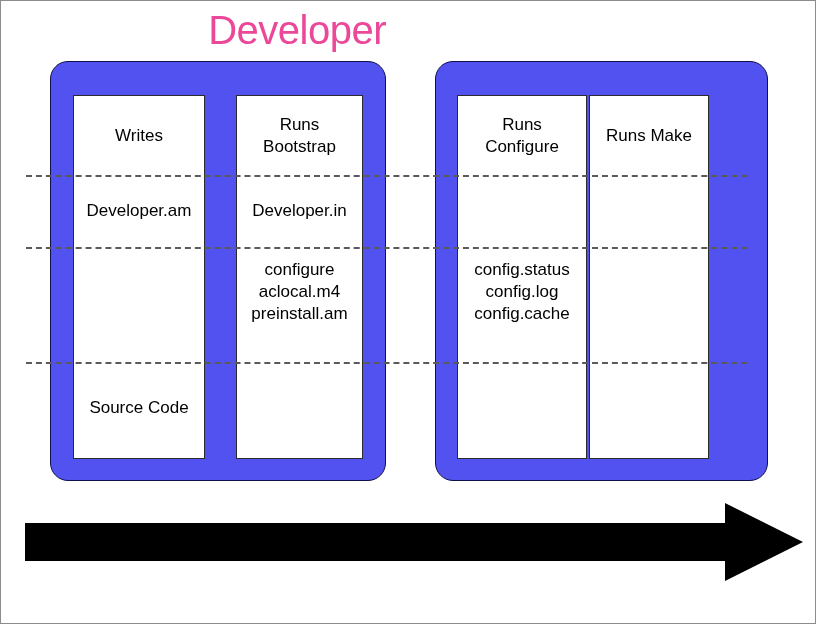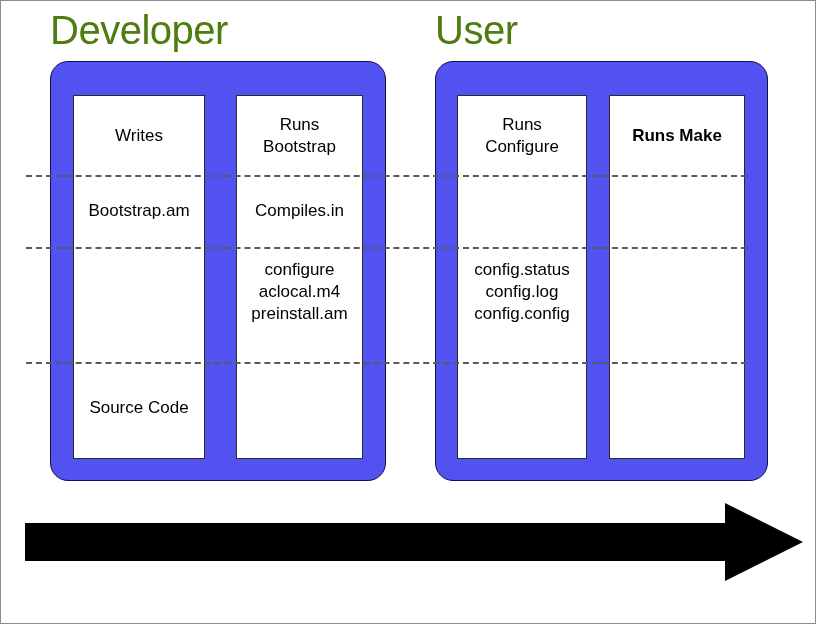--- a/index.html
+++ b/index.html
@@ -20,22 +20,22 @@
     border: 1px solid #8c8c8c;
     overflow: hidden;
   }
 
   
   .phase-title {
     position: absolute;
     top: 6px;
     font-size: 40px;
     line-height: 46px;
-    color: #4d7c0f;
-    text-align: left;
+    color: #ec4899;
+    text-align: right;
     letter-spacing: -0.5px;
     white-space: nowrap;
   }
   #title-developer { left: 49px;  width: 336px; }
   #title-user      { left: 434px; width: 333px; }
 
   
   .panel {
     position: absolute;
     top: 60px;
@@ -54,21 +54,21 @@
     top: 94px;
     height: 364px;
     background: #ffffff;
     border: 1.5px solid #2b2b2b;
     box-sizing: border-box;
     z-index: 2;
   }
   #col-writes          { left: 72px;  width: 132px; }
   #col-bootstrap       { left: 235px; width: 127px; }
   #col-configure       { left: 456px; width: 130px; }
-  #col-make            { left: 608px; width: 136px; font-weight: bold; }
+  #col-make            { left: 588px; width: 120px; }
 
   
   .cell {
     position: absolute;
     left: 0;
     right: 0;
     display: flex;
     align-items: center;
     justify-content: center;
     text-align: center;
@@ -110,48 +110,47 @@
     height: 82px;
   }
 </style>
 </head>
 <body>
 
 <div id="canvas">
 
   <div class="phase-title" id="title-developer">Developer</div>
 
-  <div class="phase-title" id="title-user">User</div>
 
   <div class="panel" id="panel-developer"></div>
 
   <div class="panel" id="panel-user"></div>
 
   <div class="column" id="col-writes">
     <div class="cell r0">Writes</div>
-    <div class="cell r1">Bootstrap.am</div>
+    <div class="cell r1">Developer.am</div>
     <div class="cell r3 mid">Source Code</div>
   </div>
 
   <div class="column" id="col-bootstrap">
     <div class="cell r0">Runs
 Bootstrap</div>
-    <div class="cell r1">Compiles.in</div>
+    <div class="cell r1">Developer.in</div>
     <div class="cell r2 upper">configure
 aclocal.m4
 preinstall.am</div>
     <div class="cell r3"></div>
   </div>
 
   <div class="column" id="col-configure">
     <div class="cell r0">Runs
 Configure</div>
     <div class="cell r2 upper">config.status
 config.log
-config.config</div>
+config.cache</div>
     <div class="cell r3"></div>
   </div>
 
   <div class="column" id="col-make">
     <div class="cell r0">Runs Make</div>
     <div class="cell r1"></div>
     <div class="cell r2"></div>
   </div>
 
   <div class="dash-line" id="dash-1"></div>

